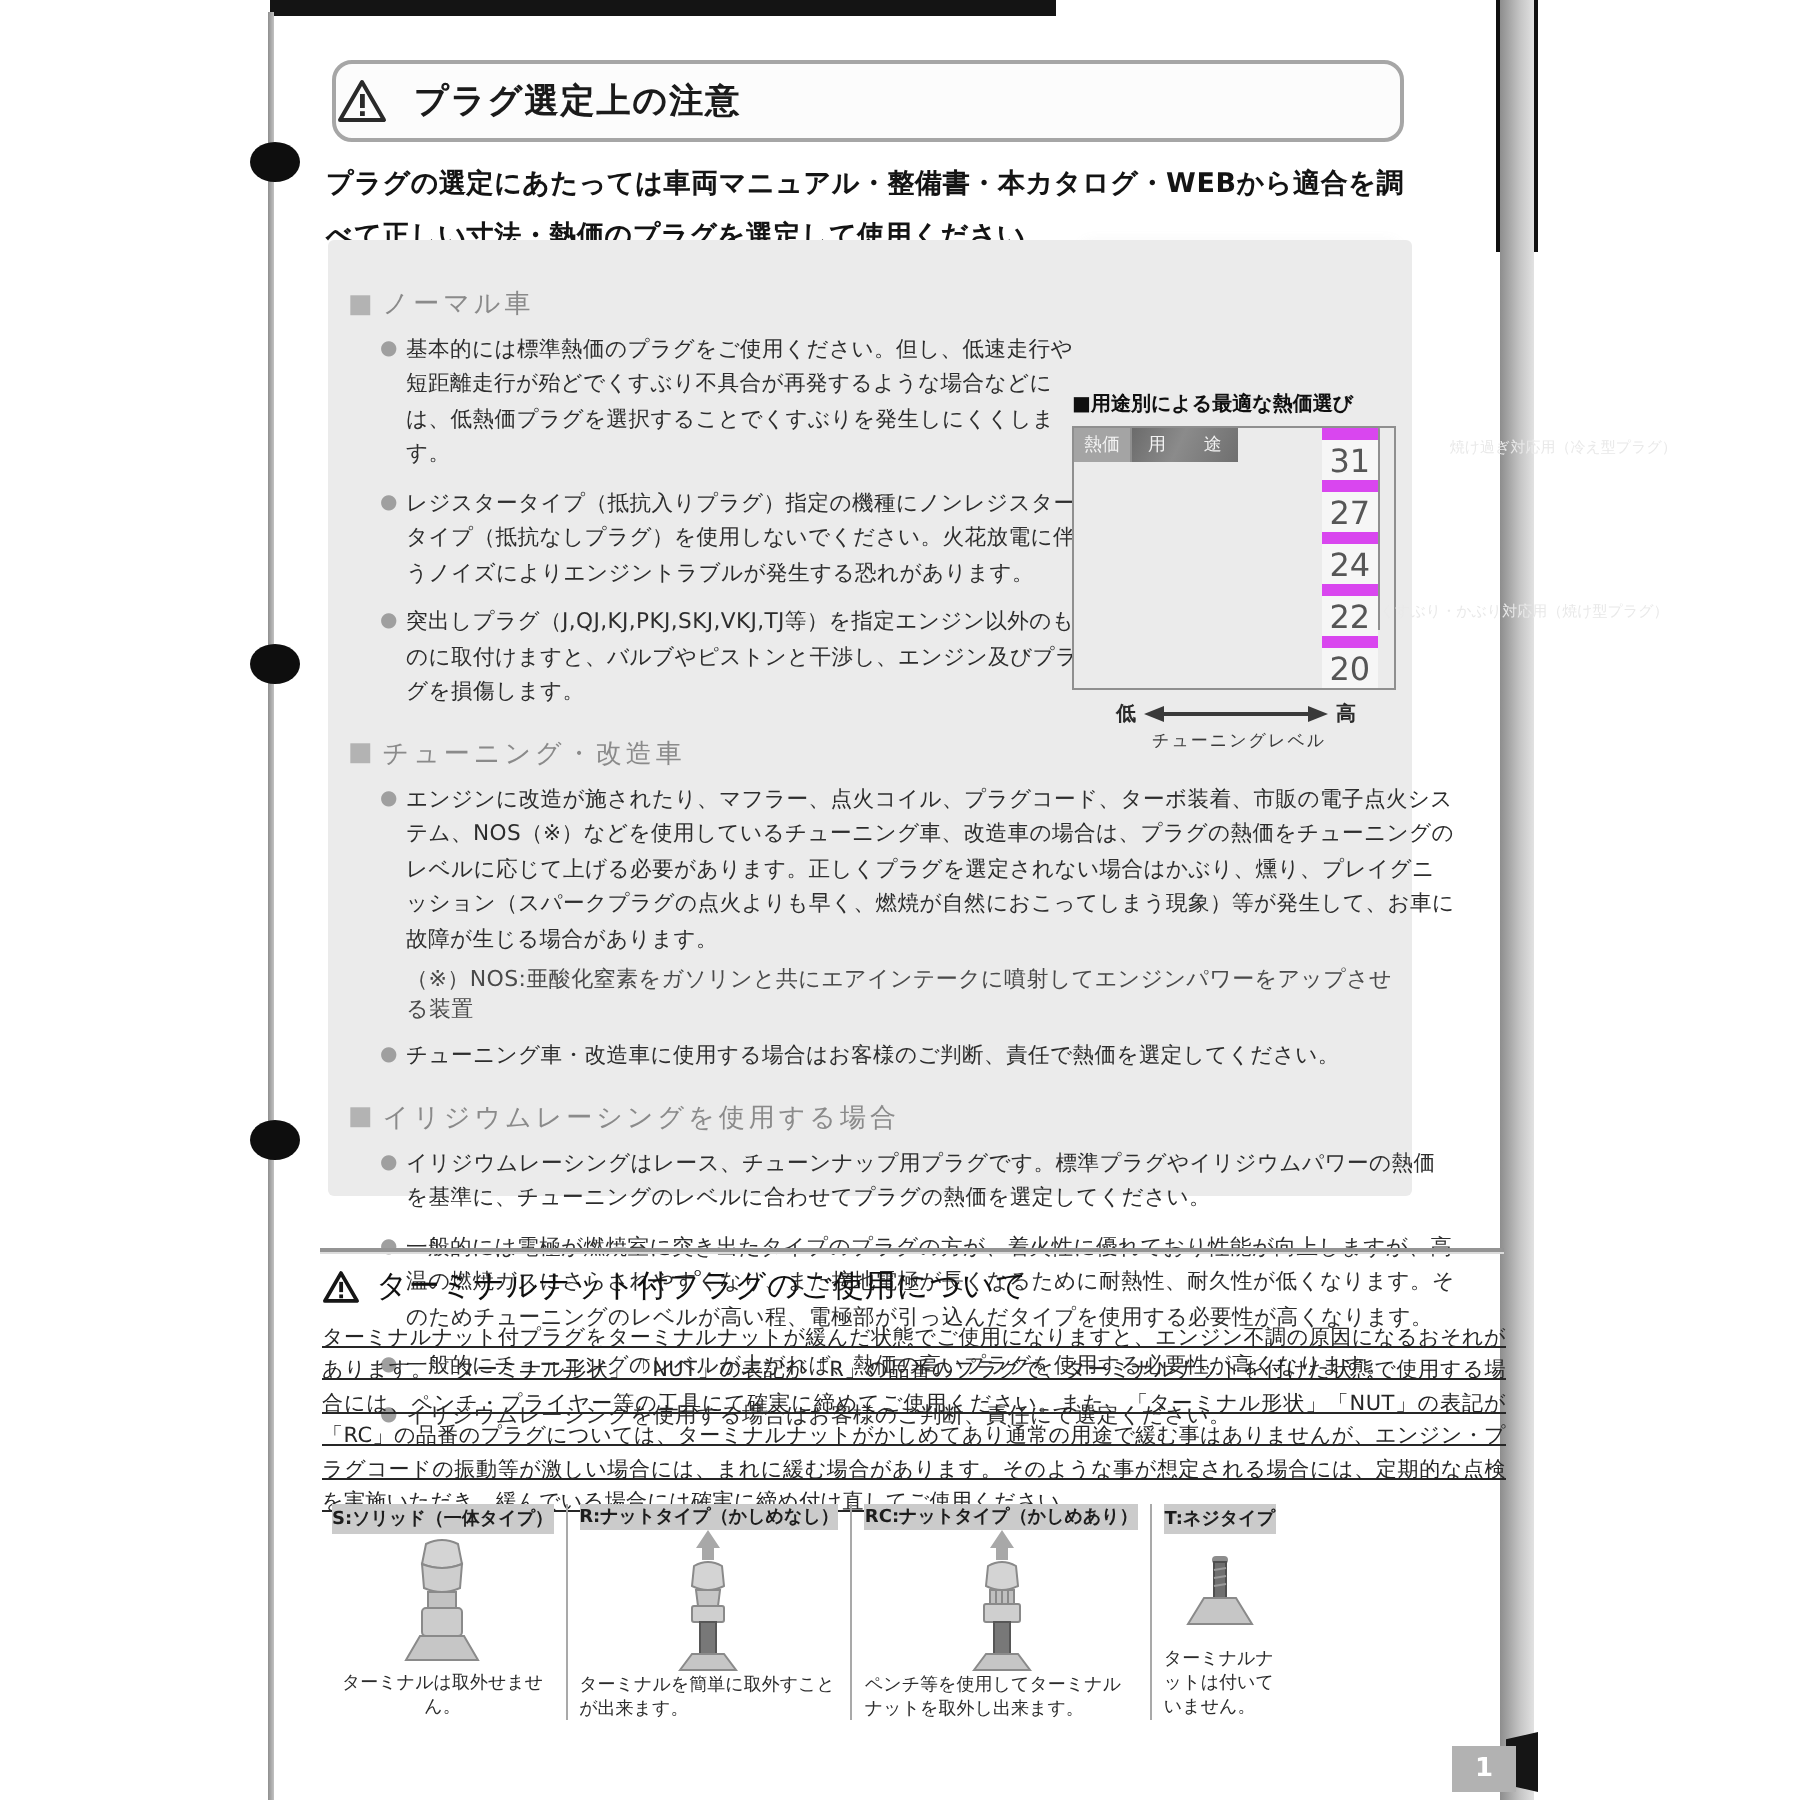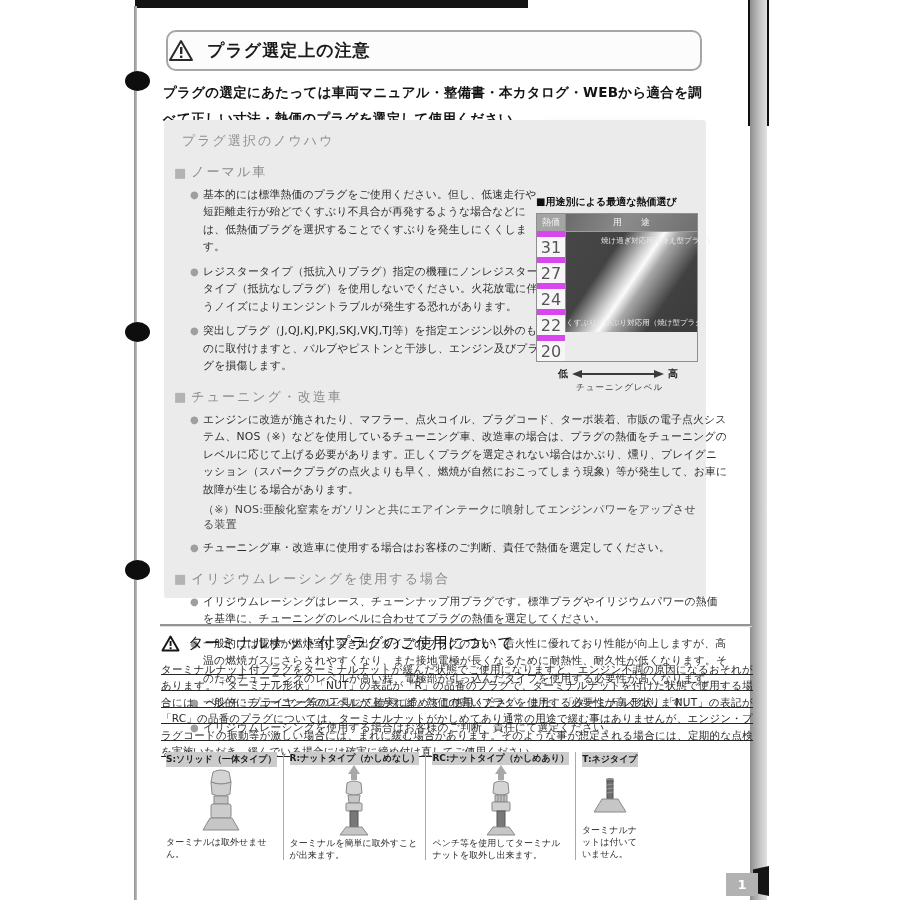--- a/index.html
+++ b/index.html
@@ -49,21 +49,21 @@
   ul.bullets li{position:relative;padding-left:13px;font-size:10.8px;line-height:1.62;
     color:#2d2d2d;margin-bottom:7px;letter-spacing:.2px;}
   ul.bullets li .dot{position:absolute;left:0;top:1px;color:#9f9f9f;font-size:10px;}
   .w-normal li{width:342px;}
   .w-wide li{width:525px;}
   .footnote{margin:-3px 0 7px 39px;font-size:11px;color:#4a4a4a;letter-spacing:.2px;}
 
   
   .chart{position:absolute;left:372px;top:40px;width:162px;margin-top:35px;}
   .chart-title{font-size:10px;font-weight:bold;color:#101010;margin-bottom:4px;letter-spacing:0;}
-  .tbl{display:flex;flex-direction:column;border:1px solid #8f8f8f;}
+  .tbl{display:flex;flex-direction:row;border:1px solid #8f8f8f;gap:42px;}
   .tbl-head{display:flex;height:17px;}
   .th-heat{width:28px;background:#a4a4a4;color:#f3f3f3;font-size:9px;
     display:flex;align-items:center;justify-content:center;}
   .th-use{flex:1;background:linear-gradient(115deg,#6b6b6b,#8b8b8b 45%,#6f6f6f);color:#f3f3f3;font-size:9px;
     display:flex;align-items:center;justify-content:center;letter-spacing:8px;padding-left:8px;box-sizing:border-box;
     border-left:1px solid #8f8f8f;}
   .tbl-body{display:flex;}
   .heat-col{width:28px;display:flex;flex-direction:column;}
   .heat-cell{height:20px;background:#f6f6f6;border-top:6px solid #d946ef;
     color:#565656;font-size:16px;display:flex;align-items:center;justify-content:center;}
@@ -113,21 +113,20 @@
       <rect x="12" y="8" width="2.4" height="7" fill="#2a2a2a"></rect>
       <rect x="12" y="16.6" width="2.4" height="2.4" fill="#2a2a2a"></rect>
     </svg>
   </span>
   <span class="banner-title">プラグ選定上の注意</span>
 </div>
 
 <div class="intro">プラグの選定にあたっては車両マニュアル・整備書・本カタログ・WEBから適合を調べて正しい寸法・熱価のプラグを選定して使用ください。</div>
 
 <div class="khbox">
-  <div class="kh-title">プラグ選択のノウハウ</div>
 
   <div class="section-h">
     <span class="sq">■</span>
     <span>ノーマル車</span>
   </div>
   <ul class="bullets w-normal">
     <li><span class="dot">●</span><span>基本的には標準熱価のプラグをご使用ください。但し、低速走行や短距離走行が殆どでくすぶり不具合が再発するような場合などには、低熱価プラグを選択することでくすぶりを発生しにくくします。</span></li>
     <li><span class="dot">●</span><span>レジスタータイプ（抵抗入りプラグ）指定の機種にノンレジスタータイプ（抵抗なしプラグ）を使用しないでください。火花放電に伴うノイズによりエンジントラブルが発生する恐れがあります。</span></li>
     <li><span class="dot">●</span><span>突出しプラグ（J,QJ,KJ,PKJ,SKJ,VKJ,TJ等）を指定エンジン以外のものに取付けますと、バルブやピストンと干渉し、エンジン及びプラグを損傷します。</span></li>
   </ul>
@@ -207,21 +206,21 @@
     <div class="type-h">S:ソリッド（一体タイプ）</div>
     <div class="type-art">
       <svg width="56" height="66" viewBox="0 0 56 66">
         <path d="M20 4 Q28 0 36 4 L38 14 Q28 18 18 14 Z" fill="#d4d4d4" stroke="#8a8a8a"></path>
         <path d="M18 14 Q28 18 38 14 L37 26 Q28 30 19 26 Z" fill="#cecece" stroke="#8a8a8a"></path>
         <rect x="21" y="28" width="14" height="8" fill="#c2c2c2" stroke="#8a8a8a"></rect>
         <rect x="18" y="36" width="20" height="14" rx="2" fill="#cccccc" stroke="#8a8a8a"></rect>
         <path d="M10 62 L17 50 H39 L46 62 Z" fill="#c6c6c6" stroke="#8a8a8a"></path>
       </svg>
     </div>
-    <div class="type-cap" style="">ターミナルは取外せません。</div>
+    <div class="type-cap" style="text-align:center">ターミナルは取外せません。</div>
   </div>
 
   <div class="type-col">
     <div class="type-h">R:ナットタイプ（かしめなし）</div>
     <div class="type-art">
       <svg width="56" height="72" viewBox="0 0 56 72">
         <path d="M28 0 L34 9 H31 V15 H25 V9 H22 Z" fill="#a8a8a8"></path>
         <path d="M21 18 Q28 14 35 18 L36 28 Q28 32 20 28 Z" fill="#d4d4d4" stroke="#8a8a8a"></path>
         <path d="M22 30 h12 l-1 8 h-10 Z" fill="#c6c6c6" stroke="#8a8a8a"></path>
         <rect x="20" y="38" width="16" height="8" rx="1" fill="#cfcfcf" stroke="#8a8a8a"></rect>

